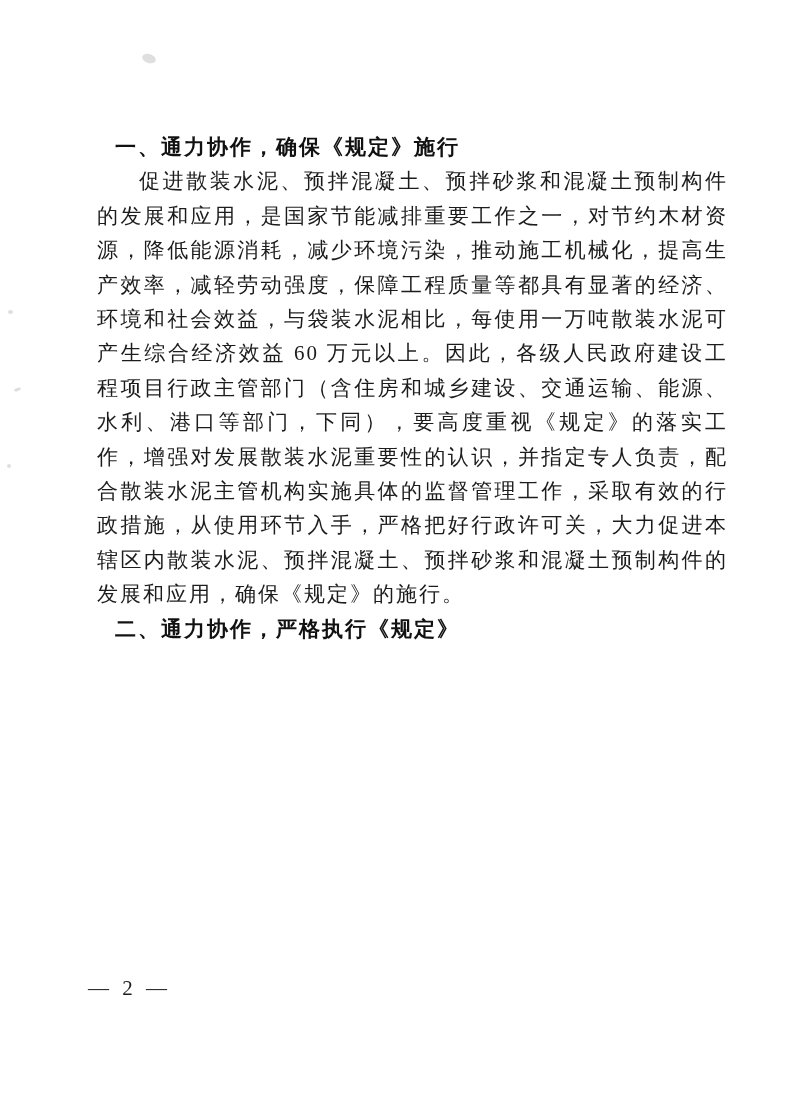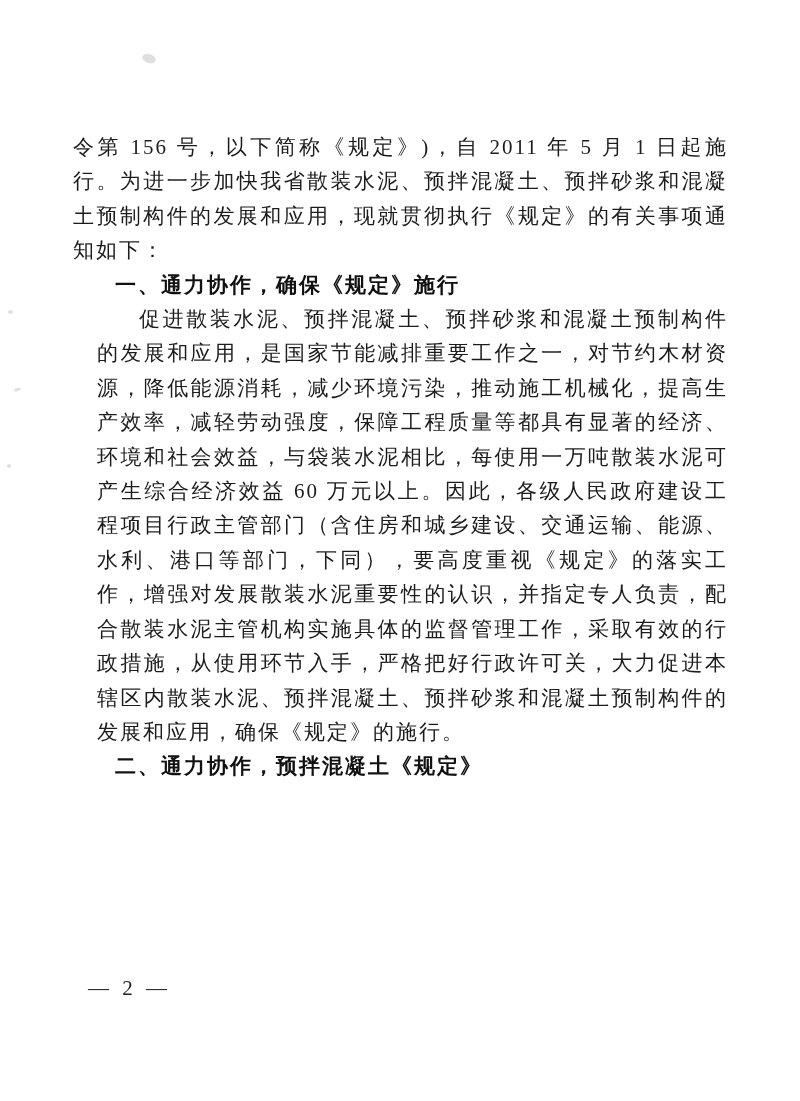--- a/index.html
+++ b/index.html
@@ -67,25 +67,24 @@
 <body>
 
 <div class="page">
 
   <span class="smudge s1"></span>
   <span class="smudge s2"></span>
   <span class="smudge s3"></span>
   <span class="smudge s4"></span>
 
   <div class="content">
-    <p class="para">令第 156 号，以下简称《规定》)，自 2011 年 5 月 1 日起施行。为进一步加快我省散装水泥、预拌混凝土、预拌砂浆和混凝土预制构件的发展和应用，现就贯彻执行《规定》的有关事项通知如下：</p>
 
     <p class="heading">一、通力协作，确保《规定》施行</p>
 
     <p class="para indent">促进散装水泥、预拌混凝土、预拌砂浆和混凝土预制构件的发展和应用，是国家节能减排重要工作之一，对节约木材资源，降低能源消耗，减少环境污染，推动施工机械化，提高生产效率，减轻劳动强度，保障工程质量等都具有显著的经济、环境和社会效益，与袋装水泥相比，每使用一万吨散装水泥可产生综合经济效益 60 万元以上。因此，各级人民政府建设工程项目行政主管部门（含住房和城乡建设、交通运输、能源、水利、港口等部门，下同），要高度重视《规定》的落实工作，增强对发展散装水泥重要性的认识，并指定专人负责，配合散装水泥主管机构实施具体的监督管理工作，采取有效的行政措施，从使用环节入手，严格把好行政许可关，大力促进本辖区内散装水泥、预拌混凝土、预拌砂浆和混凝土预制构件的发展和应用，确保《规定》的施行。</p>
 
-    <p class="heading">二、通力协作，预拌混凝土《规定》</p>
+    <p class="heading">二、通力协作，严格执行《规定》</p>
 
   </div>
 
   <div class="page-number">— 2 —</div>
 
 </div>
 
 </body></html>

